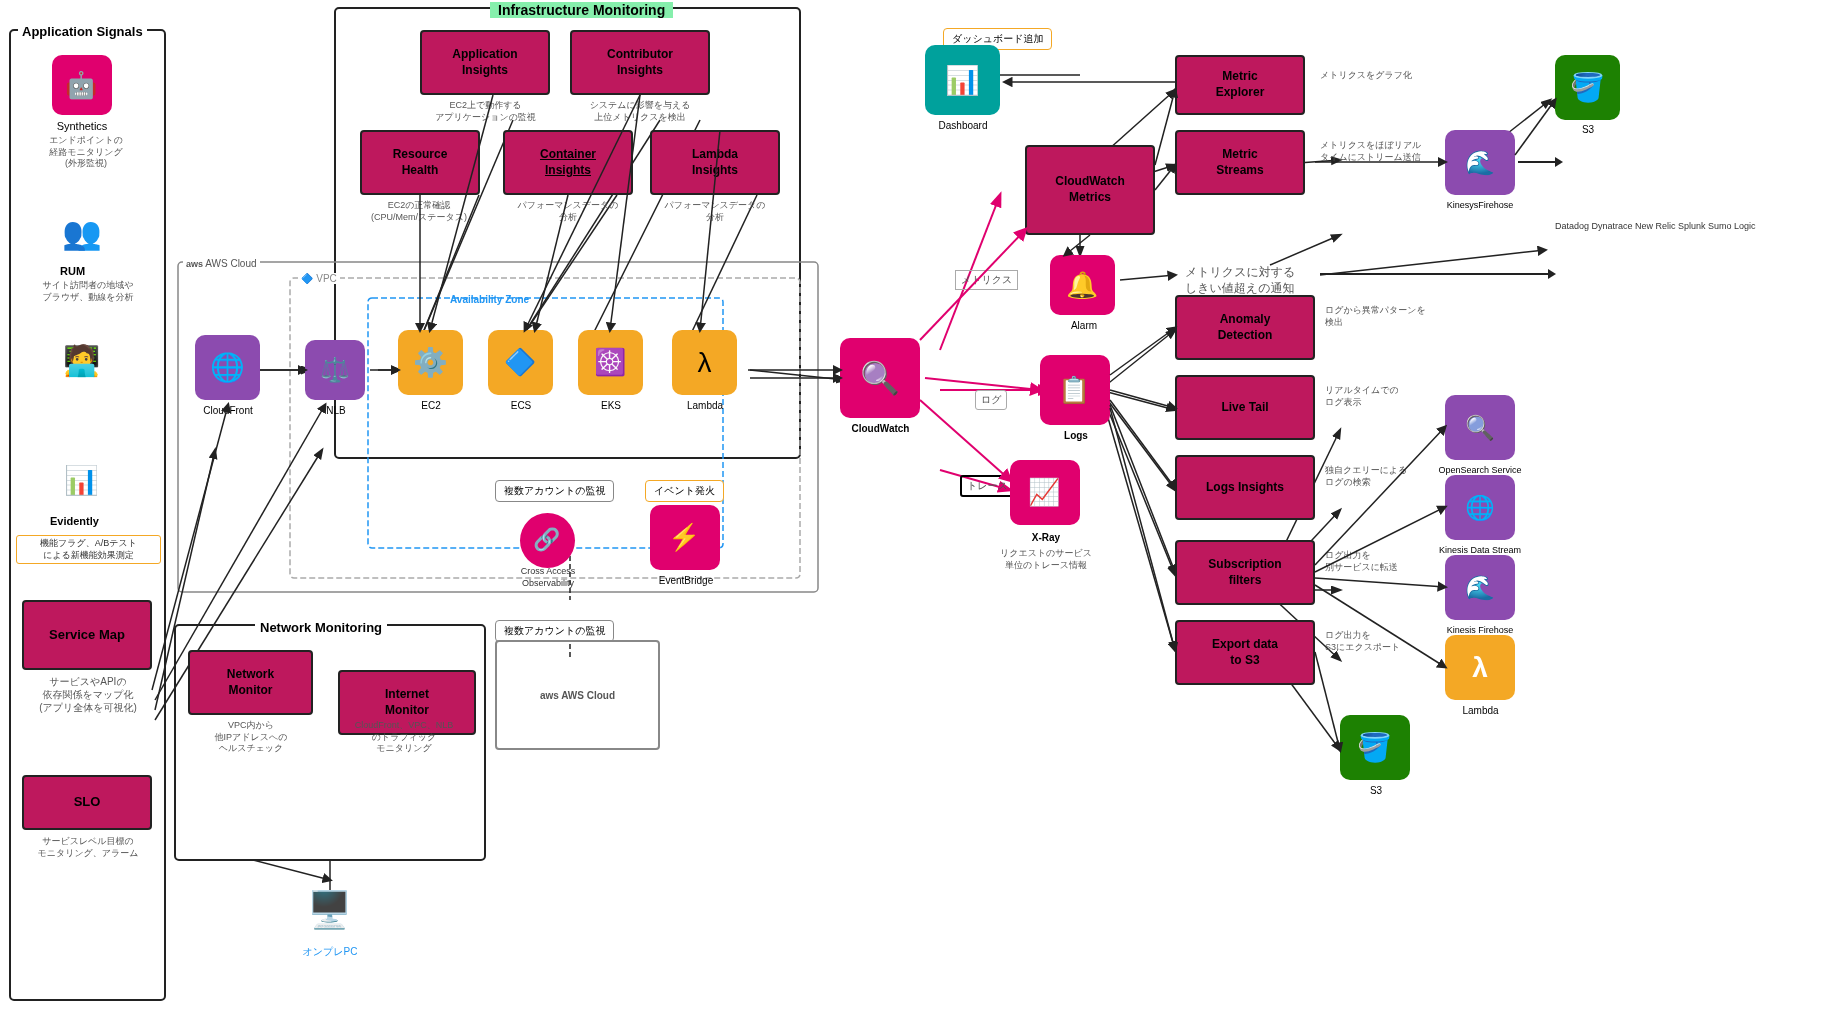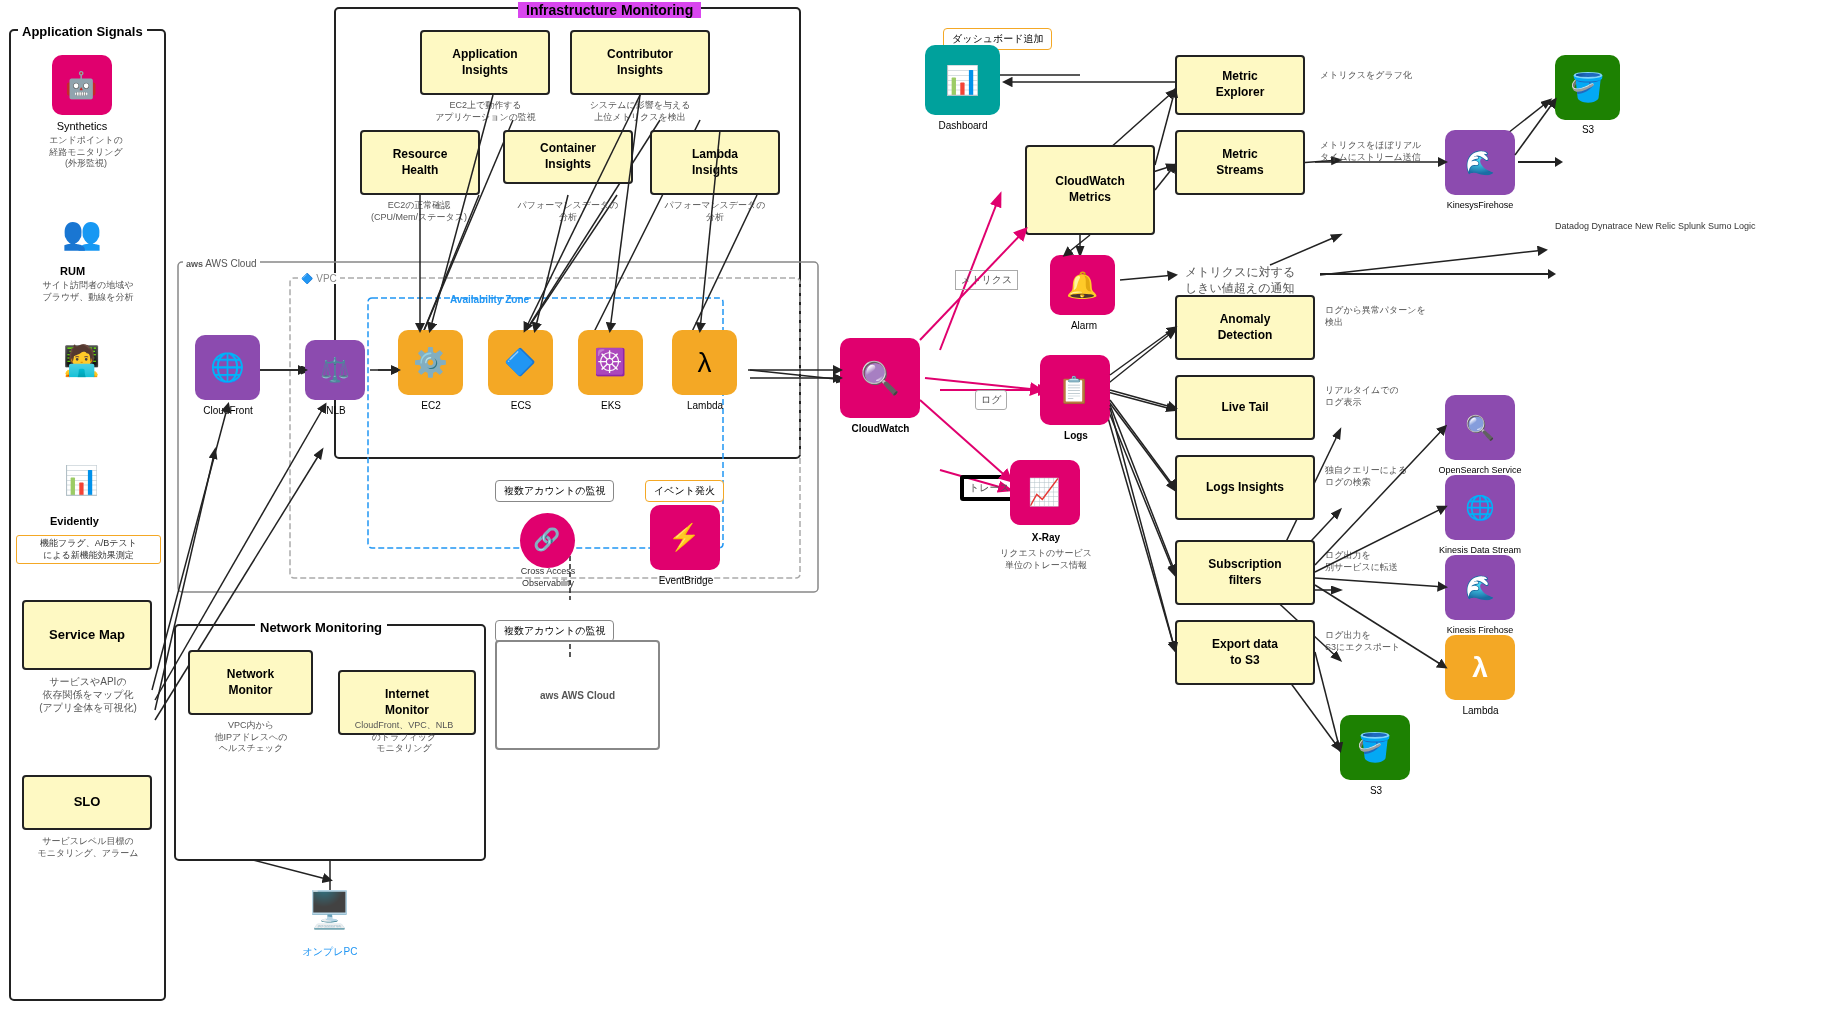--- a/index.html
+++ b/index.html
@@ -12,21 +12,21 @@
     .canvas {
       width: 1846px;
       min-height: 1022px;
       position: relative;
       background: #fff;
     }
     
     .box {
       position: absolute;
       border: 2px solid #222;
-      background: #fef9c3;
+      background: #be185d;
       border-radius: 4px;
       display: flex;
       flex-direction: column;
       align-items: center;
       justify-content: center;
       text-align: center;
       font-weight: bold;
       font-size: 13px;
       line-height: 1.3;
     }
@@ -147,38 +147,38 @@
   <div class="box" style="position:absolute;left:22px;top:600px;width:130px;height:70px;font-size:13px;">
     <span>Service Map</span>
   </div>
   <div style="position:absolute;left:14px;top:675px;width:148px;text-align:center;font-size:10px;color:#555;line-height:1.3;">サービスやAPIの<br>依存関係をマップ化<br>(アプリ全体を可視化)</div>
 
   <div class="box" style="position:absolute;left:22px;top:775px;width:130px;height:55px;font-size:13px;">
     <span>SLO</span>
   </div>
   <div style="position:absolute;left:14px;top:836px;width:148px;text-align:center;font-size:9px;color:#555;line-height:1.3;">サービスレベル目標の<br>モニタリング、アラーム</div>
 
-  <div style="position:absolute;left:518px;top:2px;font-weight:bold;font-size:14px;background:#d946ef;padding:0 8px;">Infrastructure Monitoring</div>
+  <div style="position:absolute;left:490px;top:2px;font-weight:bold;font-size:14px;background:#86efac;padding:0 8px;">Infrastructure Monitoring</div>
 
   <div class="box" style="position:absolute;left:420px;top:30px;width:130px;height:65px;font-size:12px;">
     <span>Application<br>Insights</span>
   </div>
   <div style="position:absolute;left:418px;top:100px;width:135px;text-align:center;font-size:9px;color:#555;line-height:1.3;">EC2上で動作する<br>アプリケーションの監視</div>
 
   <div class="box" style="position:absolute;left:570px;top:30px;width:140px;height:65px;font-size:12px;">
     <span>Contributor<br>Insights</span>
   </div>
   <div style="position:absolute;left:565px;top:100px;width:150px;text-align:center;font-size:9px;color:#555;line-height:1.3;">システムに影響を与える<br>上位メトリクスを検出</div>
 
   <div class="box" style="position:absolute;left:360px;top:130px;width:120px;height:65px;font-size:12px;">
     <span>Resource<br>Health</span>
   </div>
   <div style="position:absolute;left:350px;top:200px;width:138px;text-align:center;font-size:9px;color:#555;line-height:1.3;">EC2の正常確認<br>(CPU/Mem/ステータス)</div>
 
-  <div class="box" style="position:absolute;left:503px;top:130px;width:130px;height:54px;font-size:12px;">
+  <div class="box" style="position:absolute;left:503px;top:130px;width:130px;height:65px;font-size:12px;text-decoration:underline;">
     <span>Container<br>Insights</span>
   </div>
   <div style="position:absolute;left:498px;top:200px;width:140px;text-align:center;font-size:9px;color:#555;line-height:1.3;">パフォーマンスデータの<br>分析</div>
 
   <div class="box" style="position:absolute;left:650px;top:130px;width:130px;height:65px;font-size:12px;">
     <span>Lambda<br>Insights</span>
   </div>
   <div style="position:absolute;left:645px;top:200px;width:140px;text-align:center;font-size:9px;color:#555;line-height:1.3;">パフォーマンスデータの<br>分析</div>
 
   <div style="position:absolute;left:183px;top:258px;font-size:10px;color:#555;background:#fff;padding:0 3px;">
@@ -246,21 +246,21 @@
   <div style="position:absolute;left:840px;top:338px;width:80px;height:80px;background:#e0006e;border-radius:10px;display:flex;align-items:center;justify-content:center;font-size:32px;">🔍</div>
   <div style="position:absolute;left:838px;top:423px;width:85px;text-align:center;font-size:10px;font-weight:bold;">CloudWatch</div>
 
   <div style="position:absolute;left:1040px;top:355px;width:70px;height:70px;background:#e0006e;border-radius:10px;display:flex;align-items:center;justify-content:center;font-size:26px;">📋</div>
   <div style="position:absolute;left:1042px;top:430px;width:68px;text-align:center;font-size:10px;font-weight:bold;">Logs</div>
 
   <div style="position:absolute;left:955px;top:270px;font-size:10px;color:#555;border:1px solid #aaa;padding:2px 5px;border-radius:0;">メトリクス</div>
 
   <div style="position:absolute;left:975px;top:390px;font-size:10px;color:#555;border:1px solid #aaa;padding:2px 5px;border-radius:3px;">ログ</div>
 
-  <div style="position:absolute;left:960px;top:475px;font-size:10px;color:#555;border:4px solid #000000;padding:2px 5px;border-radius:3px;font-family:Liberation Serif, serif;">トレース</div>
+  <div style="position:absolute;left:960px;top:475px;font-size:10px;color:#555;border:2px solid #000000;padding:2px 5px;border-radius:3px;font-family:Liberation Serif, serif;">トレース</div>
 
   <div style="position:absolute;left:1010px;top:460px;width:70px;height:65px;background:#e0006e;border-radius:10px;display:flex;align-items:center;justify-content:center;font-size:26px;">📈</div>
   <div style="position:absolute;left:1008px;top:532px;width:76px;text-align:center;font-size:10px;font-weight:bold;">X-Ray</div>
   <div style="position:absolute;left:1000px;top:548px;width:92px;text-align:center;font-size:9px;color:#555;line-height:1.3;">リクエストのサービス<br>単位のトレース情報</div>
 
   <div style="position:absolute;left:925px;top:45px;width:75px;height:70px;background:#00a19c;border-radius:10px;display:flex;align-items:center;justify-content:center;font-size:28px;">📊</div>
   <div style="position:absolute;left:922px;top:120px;width:82px;text-align:center;font-size:10px;">Dashboard</div>
 
   <div class="box" style="position:absolute;left:1025px;top:145px;width:130px;height:90px;font-size:12px;">
     <span>CloudWatch<br>Metrics</span>

